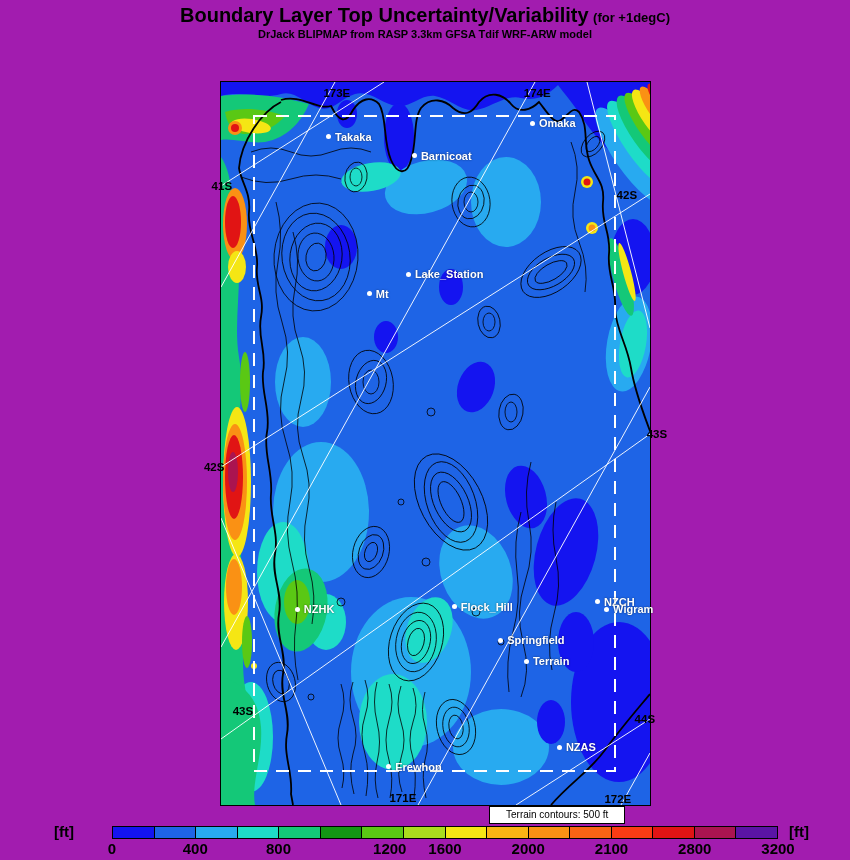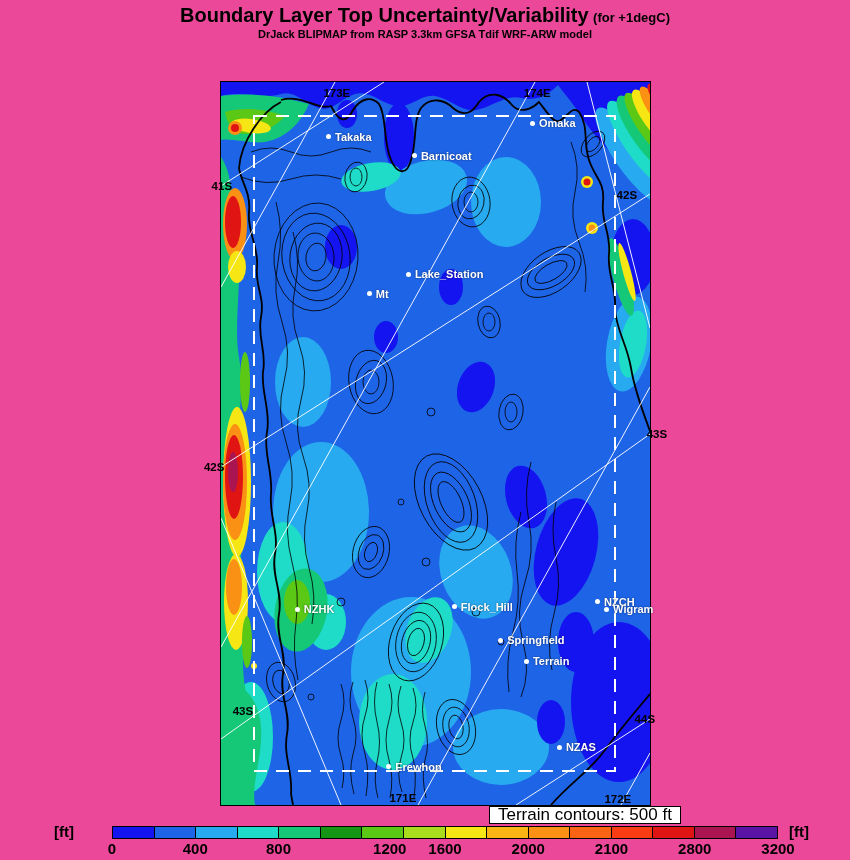--- a/index.html
+++ b/index.html
@@ -1,37 +1,37 @@
 <!DOCTYPE html>
 <html><head>
 <meta charset="utf-8">
 <style>
   html,body{margin:0;padding:0;background:#fff;}
-  #page{position:relative;width:850px;height:860px;background:#ec4899;overflow:hidden;
+  #page{position:relative;width:850px;height:860px;background:#a21caf;overflow:hidden;
         font-family:"Liberation Sans","DejaVu Sans",sans-serif;color:#000;}
   
   #header{position:absolute;left:0;top:4px;width:100%;text-align:center;line-height:1.15;}
   .t1{font-size:20px;font-weight:bold;}
   .t1s{font-size:13px;font-weight:bold;}
   .t2{font-size:17px;font-weight:bold;margin-top:2px;}
   .t2s{font-size:13px;font-weight:bold;}
   .t3{font-size:11px;font-weight:bold;margin-top:1px;}
   
   #map{position:absolute;left:220px;top:81px;width:429px;height:723px;border:1px solid #000;}
   #map svg{position:absolute;left:0;top:0;width:429px;height:723px;display:block;}
   #stations,#llabels{position:absolute;left:0;top:0;width:100%;height:100%;pointer-events:none;}
   .station{position:absolute;display:flex;align-items:center;gap:4px;white-space:nowrap;
            transform:translate(-3px,-50%);}
   .dot{width:5px;height:5px;border-radius:50%;background:#fff;flex:0 0 auto;}
   .st-label{font-size:11px;font-weight:bold;color:#fff;text-shadow:0 0 2px rgba(0,0,0,.55);}
   .ll-label{position:absolute;transform:translate(-50%,-50%);font-size:11.5px;font-weight:bold;
             color:#000;white-space:nowrap;}
   
   #terrain-note{position:absolute;left:489px;top:806px;background:#fff;border:1.5px solid #000;
-                padding:0 8px;font-size:17px;line-height:16px;white-space:nowrap;}
+                padding:0 16px;font-size:10px;line-height:16px;white-space:nowrap;}
   
   #cbar{position:absolute;left:112px;top:826px;width:666px;height:13px;display:flex;
         border:1px solid #000;box-sizing:border-box;}
   .cb-seg{flex:1 1 0;border-left:1px solid #000;}
   .cb-seg:first-child{border-left:none;}
   #cbar-ticks{position:absolute;left:112px;top:840px;width:666px;height:18px;}
   .cb-tick{position:absolute;top:0;transform:translateX(-50%);font-size:15px;font-weight:bold;}
   .unit{position:absolute;font-size:15px;font-weight:bold;}
   #unit-left{left:54px;top:823px;}
   #unit-right{left:789px;top:823px;}

